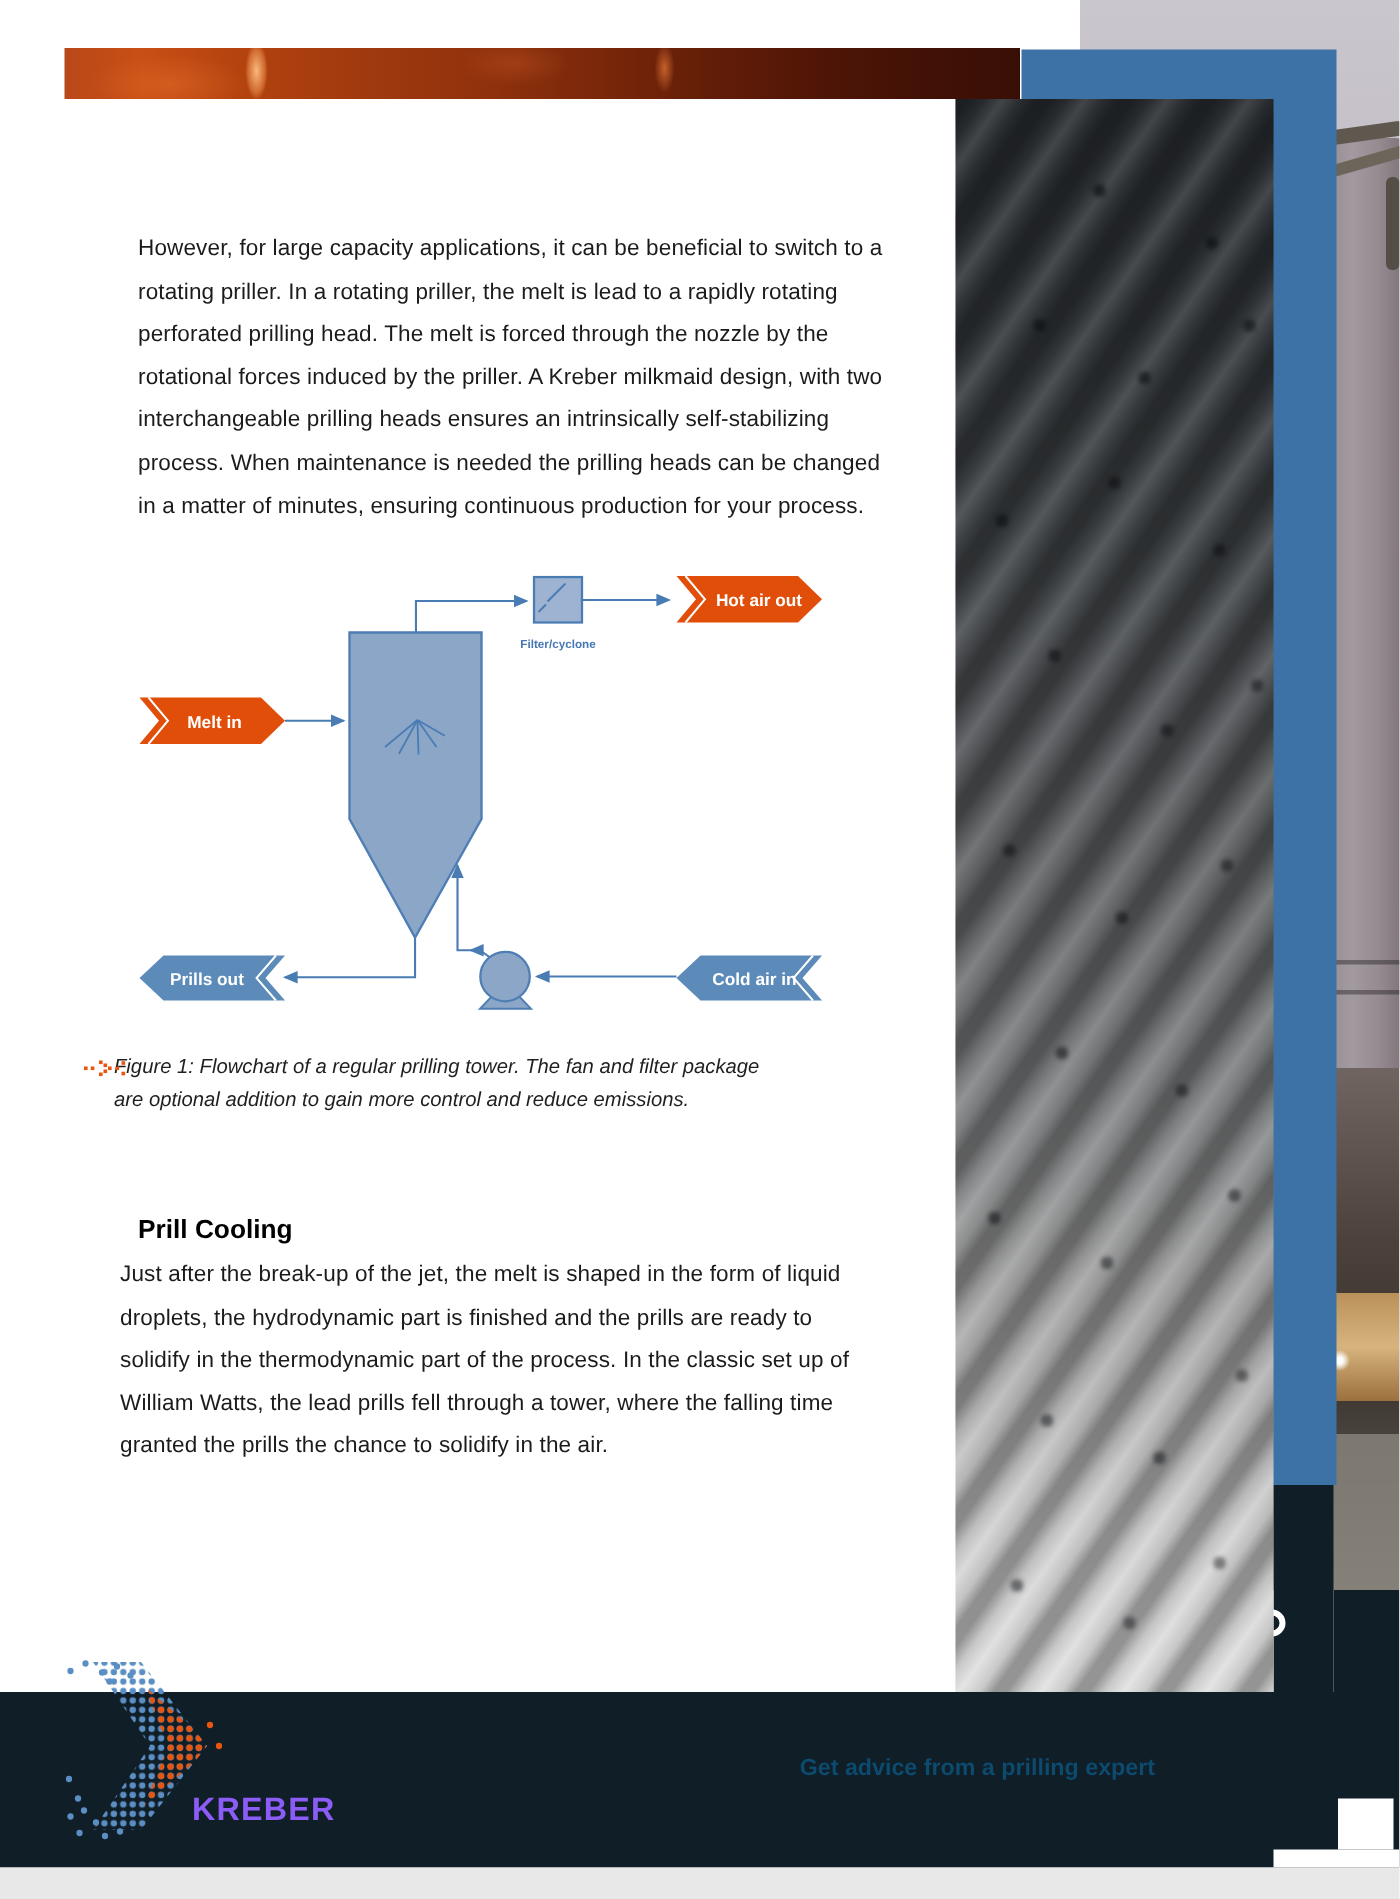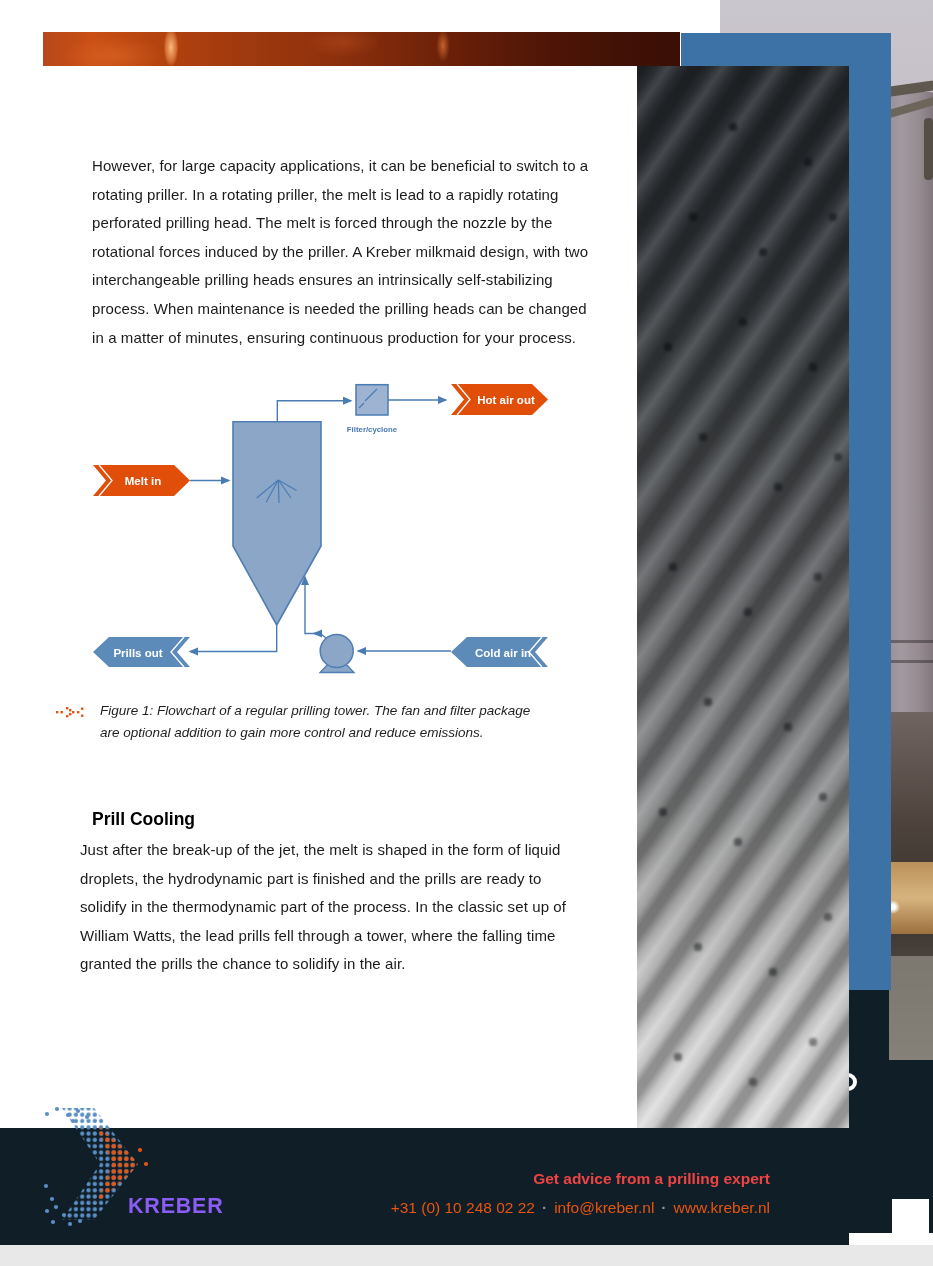--- a/index.html
+++ b/index.html
@@ -77,40 +77,40 @@
       185px 730px 3px 3px rgba(15,18,22,0.5), 60px 880px 3px 3px rgba(15,18,22,0.5),
       135px 905px 3px 3px rgba(15,18,22,0.5), 190px 850px 3px 3px rgba(15,18,22,0.45),
       40px 990px 3px 3px rgba(15,18,22,0.5), 115px 1015px 3px 3px rgba(15,18,22,0.45),
       175px 975px 3px 3px rgba(15,18,22,0.45);
   }
 
   
   .bodytext { color:#1b1b1b; font-size:15px; line-height:28.6px; font-weight:500; letter-spacing:0.1px; }
   #intro-par { left:92px; top:152px; width:497px; z-index:2; }
   #caption-row { left:56px; top:700px; width:470px; z-index:2; }
-  #caption-text { margin-left:44px; width:434px; font-style:italic; font-size:13.5px;
+  #caption-text { margin-left:20px; width:434px; font-style:italic; font-size:13.5px;
     line-height:22px; color:#1f1f1f; font-weight:500; }
   #section-heading { left:92px; top:809px; font-size:17.5px; font-weight:700; color:#000000; z-index:2; }
   #section-par { left:80px; top:836px; width:505px; z-index:2; }
 
   
   #diagram { left:80px; top:378px; z-index:2; }
   .dlabel { font-size:11.5px; font-weight:700; fill:#ffffff;
     font-family:"Liberation Sans", sans-serif; }
   .flabel { font-size:7.8px; font-weight:700; fill:#4878b4;
     font-family:"Liberation Sans", sans-serif; }
 
   
   #footer-band { left:0; top:1128px; width:933px; height:138px; background:#101e28; z-index:5; }
   #white-step1 { left:892px; top:1199px; width:37px; height:34px; background:#ffffff; z-index:6; }
   #white-step2 { left:849px; top:1233px; width:84px; height:33px; background:#ffffff; z-index:6; }
   #logo-svg { left:42px; top:1106px; z-index:7; }
   #brand-word { left:128px; top:1194px; font-size:21.5px; font-weight:800; color:#8b5cf6;
     letter-spacing:0.8px; z-index:7; }
-  #footer-cta { right:163px; top:1170px; font-size:15.5px; font-weight:700; color:#ef4444;
+  #footer-cta { right:163px; top:1170px; font-size:15.5px; font-weight:700; color:#0c4a6e;
     z-index:7; white-space:nowrap; }
   #footer-contact { right:163px; top:1199px; font-size:15.5px; font-weight:500; color:#e8550f;
     z-index:7; white-space:nowrap; }
   #footer-contact .sep { color:#8c949a; padding:0 7px; font-weight:700; }
   #footer-contact a { color:#e8550f; text-decoration:none; }
 </style>
 </head>
 <body>
 
 <div id="page">
@@ -262,17 +262,14 @@
     <g fill="#e8550f">
         <circle cx="104" cy="58" r="2.1"></circle>
         <circle cx="98" cy="44" r="2.1"></circle>
       </g>
   </svg>
 
   <div class="abs" id="brand-word">KREBER</div>
 
   <div class="abs" id="footer-cta">Get advice from a prilling expert</div>
 
-  <div class="abs" id="footer-contact">
-    <a href="#">+31 (0) 10 248 02 22</a><span class="sep">·</span><a href="#">info@kreber.nl</a><span class="sep">·</span><a href="#">www.kreber.nl</a>
-  </div>
 
 </div>
 
 </body></html>

